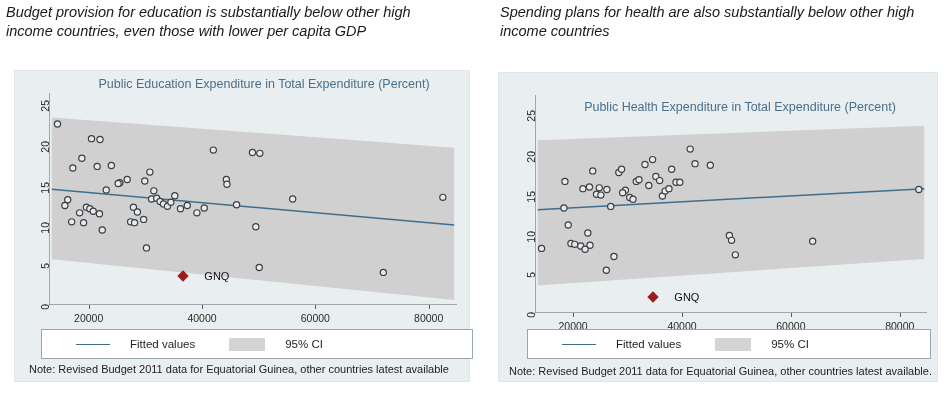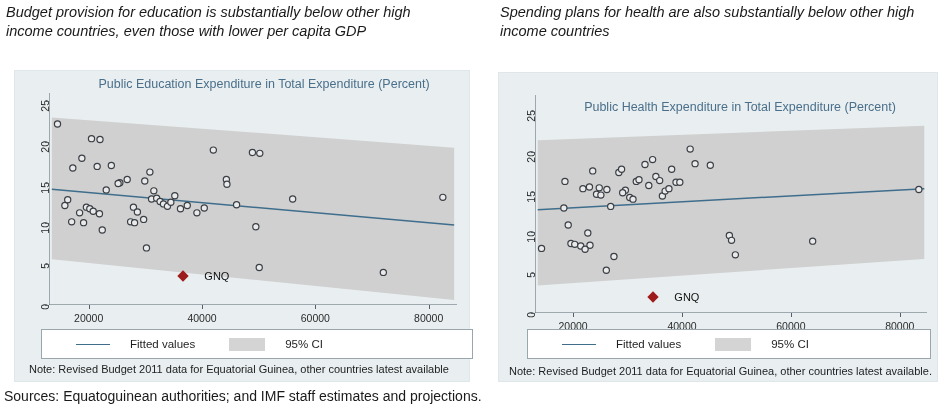--- a/index.html
+++ b/index.html
@@ -334,15 +334,14 @@
     <div class="legend-box" id="legend-right">
       <span class="legend-line"></span>
       <span class="legend-label">Fitted values</span>
       <span class="legend-swatch"></span>
       <span class="legend-label">95% CI</span>
     </div>
 
     <div class="note" id="note-right">Note: Revised Budget 2011 data for Equatorial Guinea, other countries latest available.</div>
   </div>
 
-  <div id="sources">Sources: Equatoguinean authorities; and IMF staff estimates and projections.</div>
 
 </div>
 
 </body></html>

